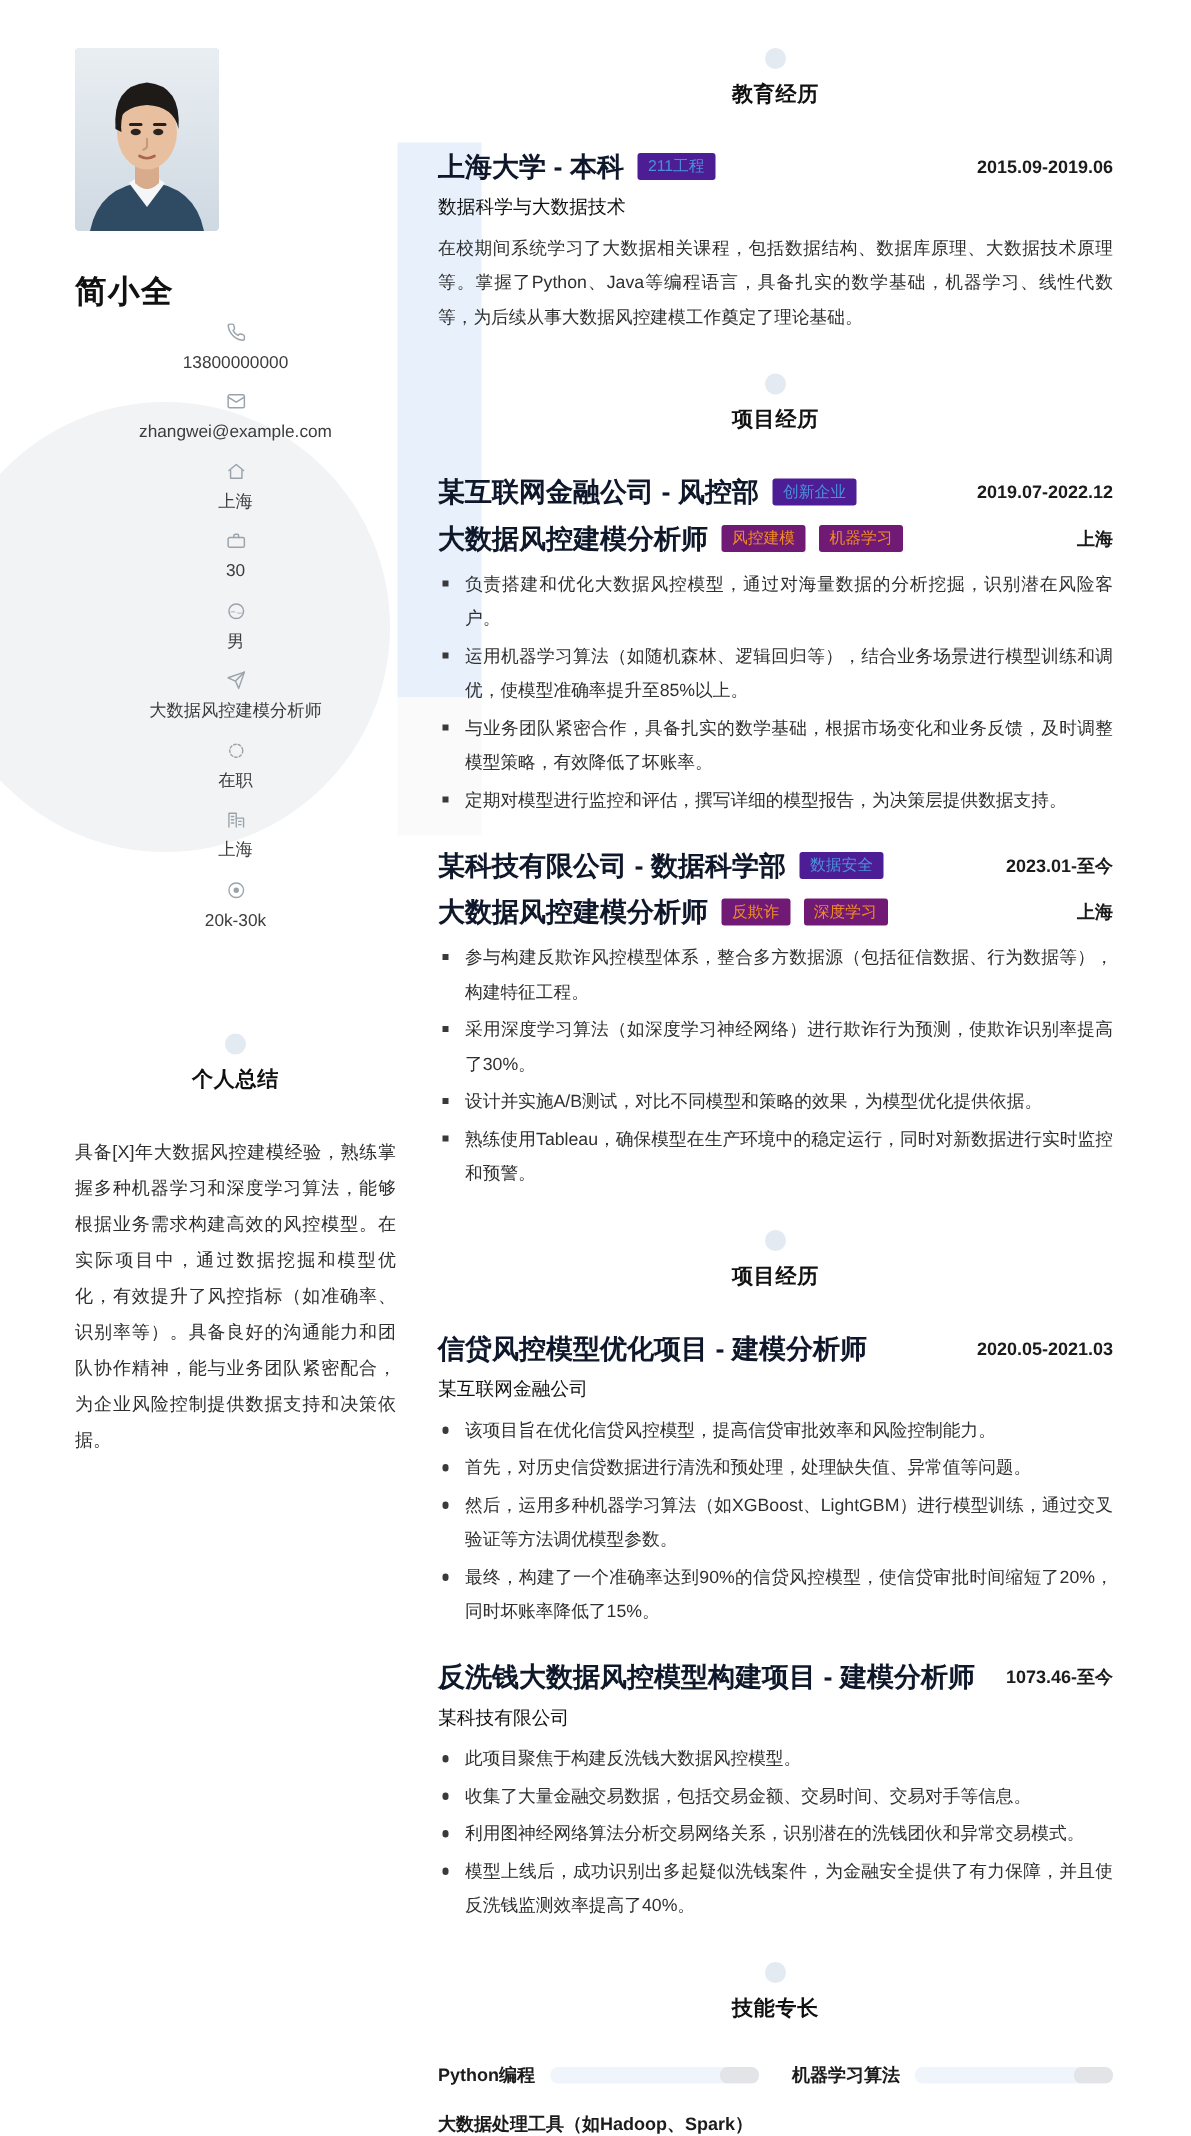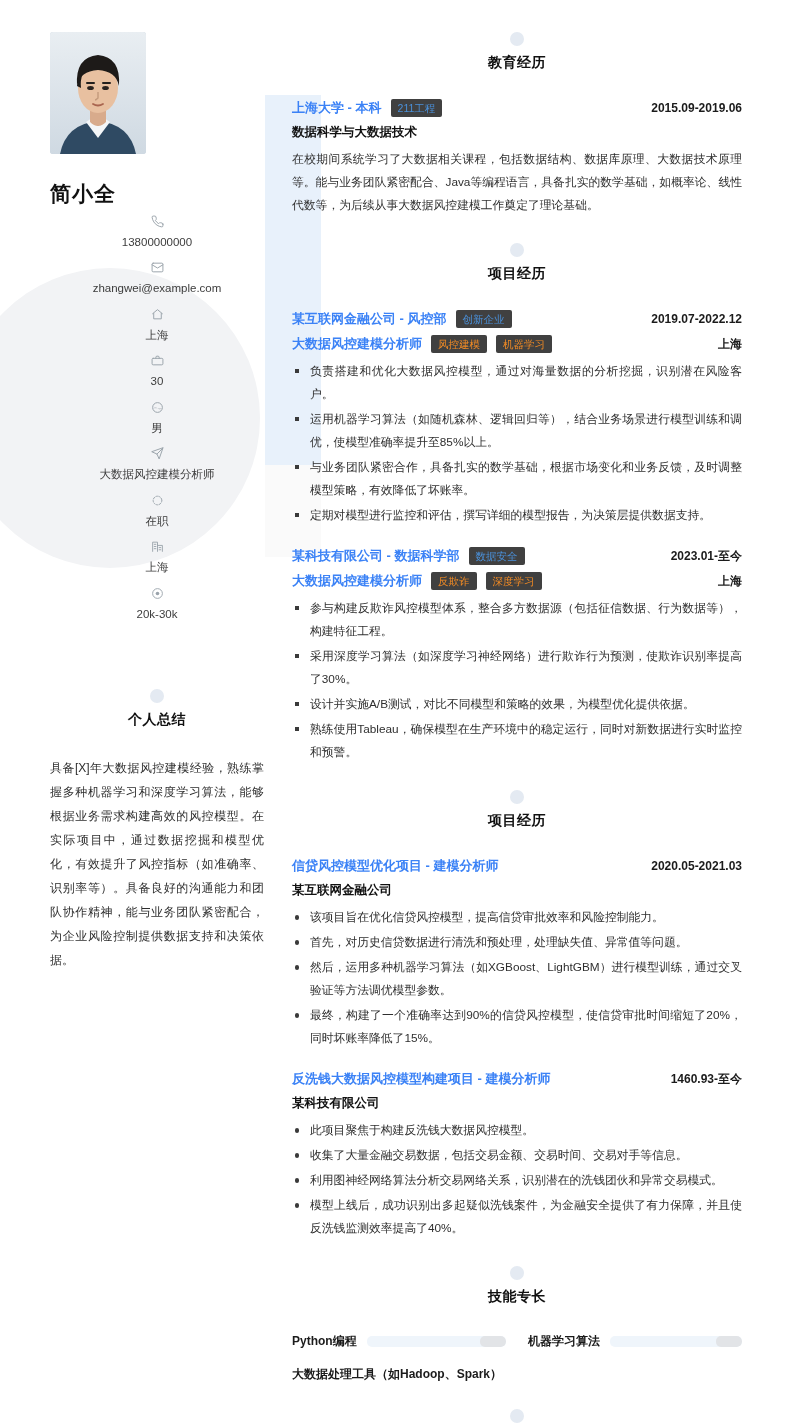--- a/index.html
+++ b/index.html
@@ -139,49 +139,49 @@
     margin-bottom: 7px;
   }
   .entry-left {
     display: flex;
     align-items: center;
     gap: 9px;
     flex-wrap: wrap;
     min-width: 0;
   }
   .entry-title {
-    font-size: 13px;
+    font-size: 18px;
     font-weight: bold;
-    color: #3b82f6;
+    color: #0f172a;
     white-space: nowrap;
   }
   .entry-right {
     font-size: 12px;
     font-weight: bold;
     color: #1b1b1b;
     white-space: nowrap;
   }
   .entry-sub {
     font-size: 12.5px;
-    font-weight: bold;
+    font-weight: normal;
     color: #111;
     margin-bottom: 7px;
   }
 
   .tag {
     display: inline-block;
     font-size: 10.5px;
     line-height: 1;
     padding: 3.5px 7px;
     border-radius: 2px;
     white-space: nowrap;
     font-weight: normal;
   }
-  .tag.blue { color: #4a90d9; background: #404040; }
-  .tag.orange { color: #f08a24; background: #404040; }
+  .tag.blue { color: #4a90d9; background: #4c1d95; }
+  .tag.orange { color: #f08a24; background: #701a75; }
 
   .desc {
     font-size: 11.8px;
     line-height: 1.95;
     color: #2f2f2f;
     text-align: justify;
   }
 
   .bullets { list-style: none; }
   .bullets li {
@@ -426,21 +426,21 @@
 
       <div class="entry">
         <div class="entry-row">
           <div class="entry-left">
             <span class="entry-title">上海大学 - 本科</span>
             <span class="tag blue">211工程</span>
           </div>
           <span class="entry-right">2015.09-2019.06</span>
         </div>
         <div class="entry-sub">数据科学与大数据技术</div>
-        <p class="desc">在校期间系统学习了大数据相关课程，包括数据结构、数据库原理、大数据技术原理等。能与业务团队紧密配合、Java等编程语言，具备扎实的数学基础，如概率论、线性代数等，为后续从事大数据风控建模工作奠定了理论基础。</p>
+        <p class="desc">在校期间系统学习了大数据相关课程，包括数据结构、数据库原理、大数据技术原理等。掌握了Python、Java等编程语言，具备扎实的数学基础，机器学习、线性代数等，为后续从事大数据风控建模工作奠定了理论基础。</p>
       </div>
     </section>
 
     <section class="section">
       <div class="sec-head">
         <span class="sec-dot"></span>
         <span class="sec-title">项目经历</span>
         <span class="sec-rule"></span>
       </div>
 
@@ -514,21 +514,21 @@
           <li>然后，运用多种机器学习算法（如XGBoost、LightGBM）进行模型训练，通过交叉验证等方法调优模型参数。</li>
           <li>最终，构建了一个准确率达到90%的信贷风控模型，使信贷审批时间缩短了20%，同时坏账率降低了15%。</li>
         </ul>
       </div>
 
       <div class="entry">
         <div class="entry-row">
           <div class="entry-left">
             <span class="entry-title">反洗钱大数据风控模型构建项目 - 建模分析师</span>
           </div>
-          <span class="entry-right">1460.93-至今</span>
+          <span class="entry-right">1073.46-至今</span>
         </div>
         <div class="entry-sub">某科技有限公司</div>
         <ul class="bullets round">
           <li>此项目聚焦于构建反洗钱大数据风控模型。</li>
           <li>收集了大量金融交易数据，包括交易金额、交易时间、交易对手等信息。</li>
           <li>利用图神经网络算法分析交易网络关系，识别潜在的洗钱团伙和异常交易模式。</li>
           <li>模型上线后，成功识别出多起疑似洗钱案件，为金融安全提供了有力保障，并且使反洗钱监测效率提高了40%。</li>
         </ul>
       </div>
     </section>

